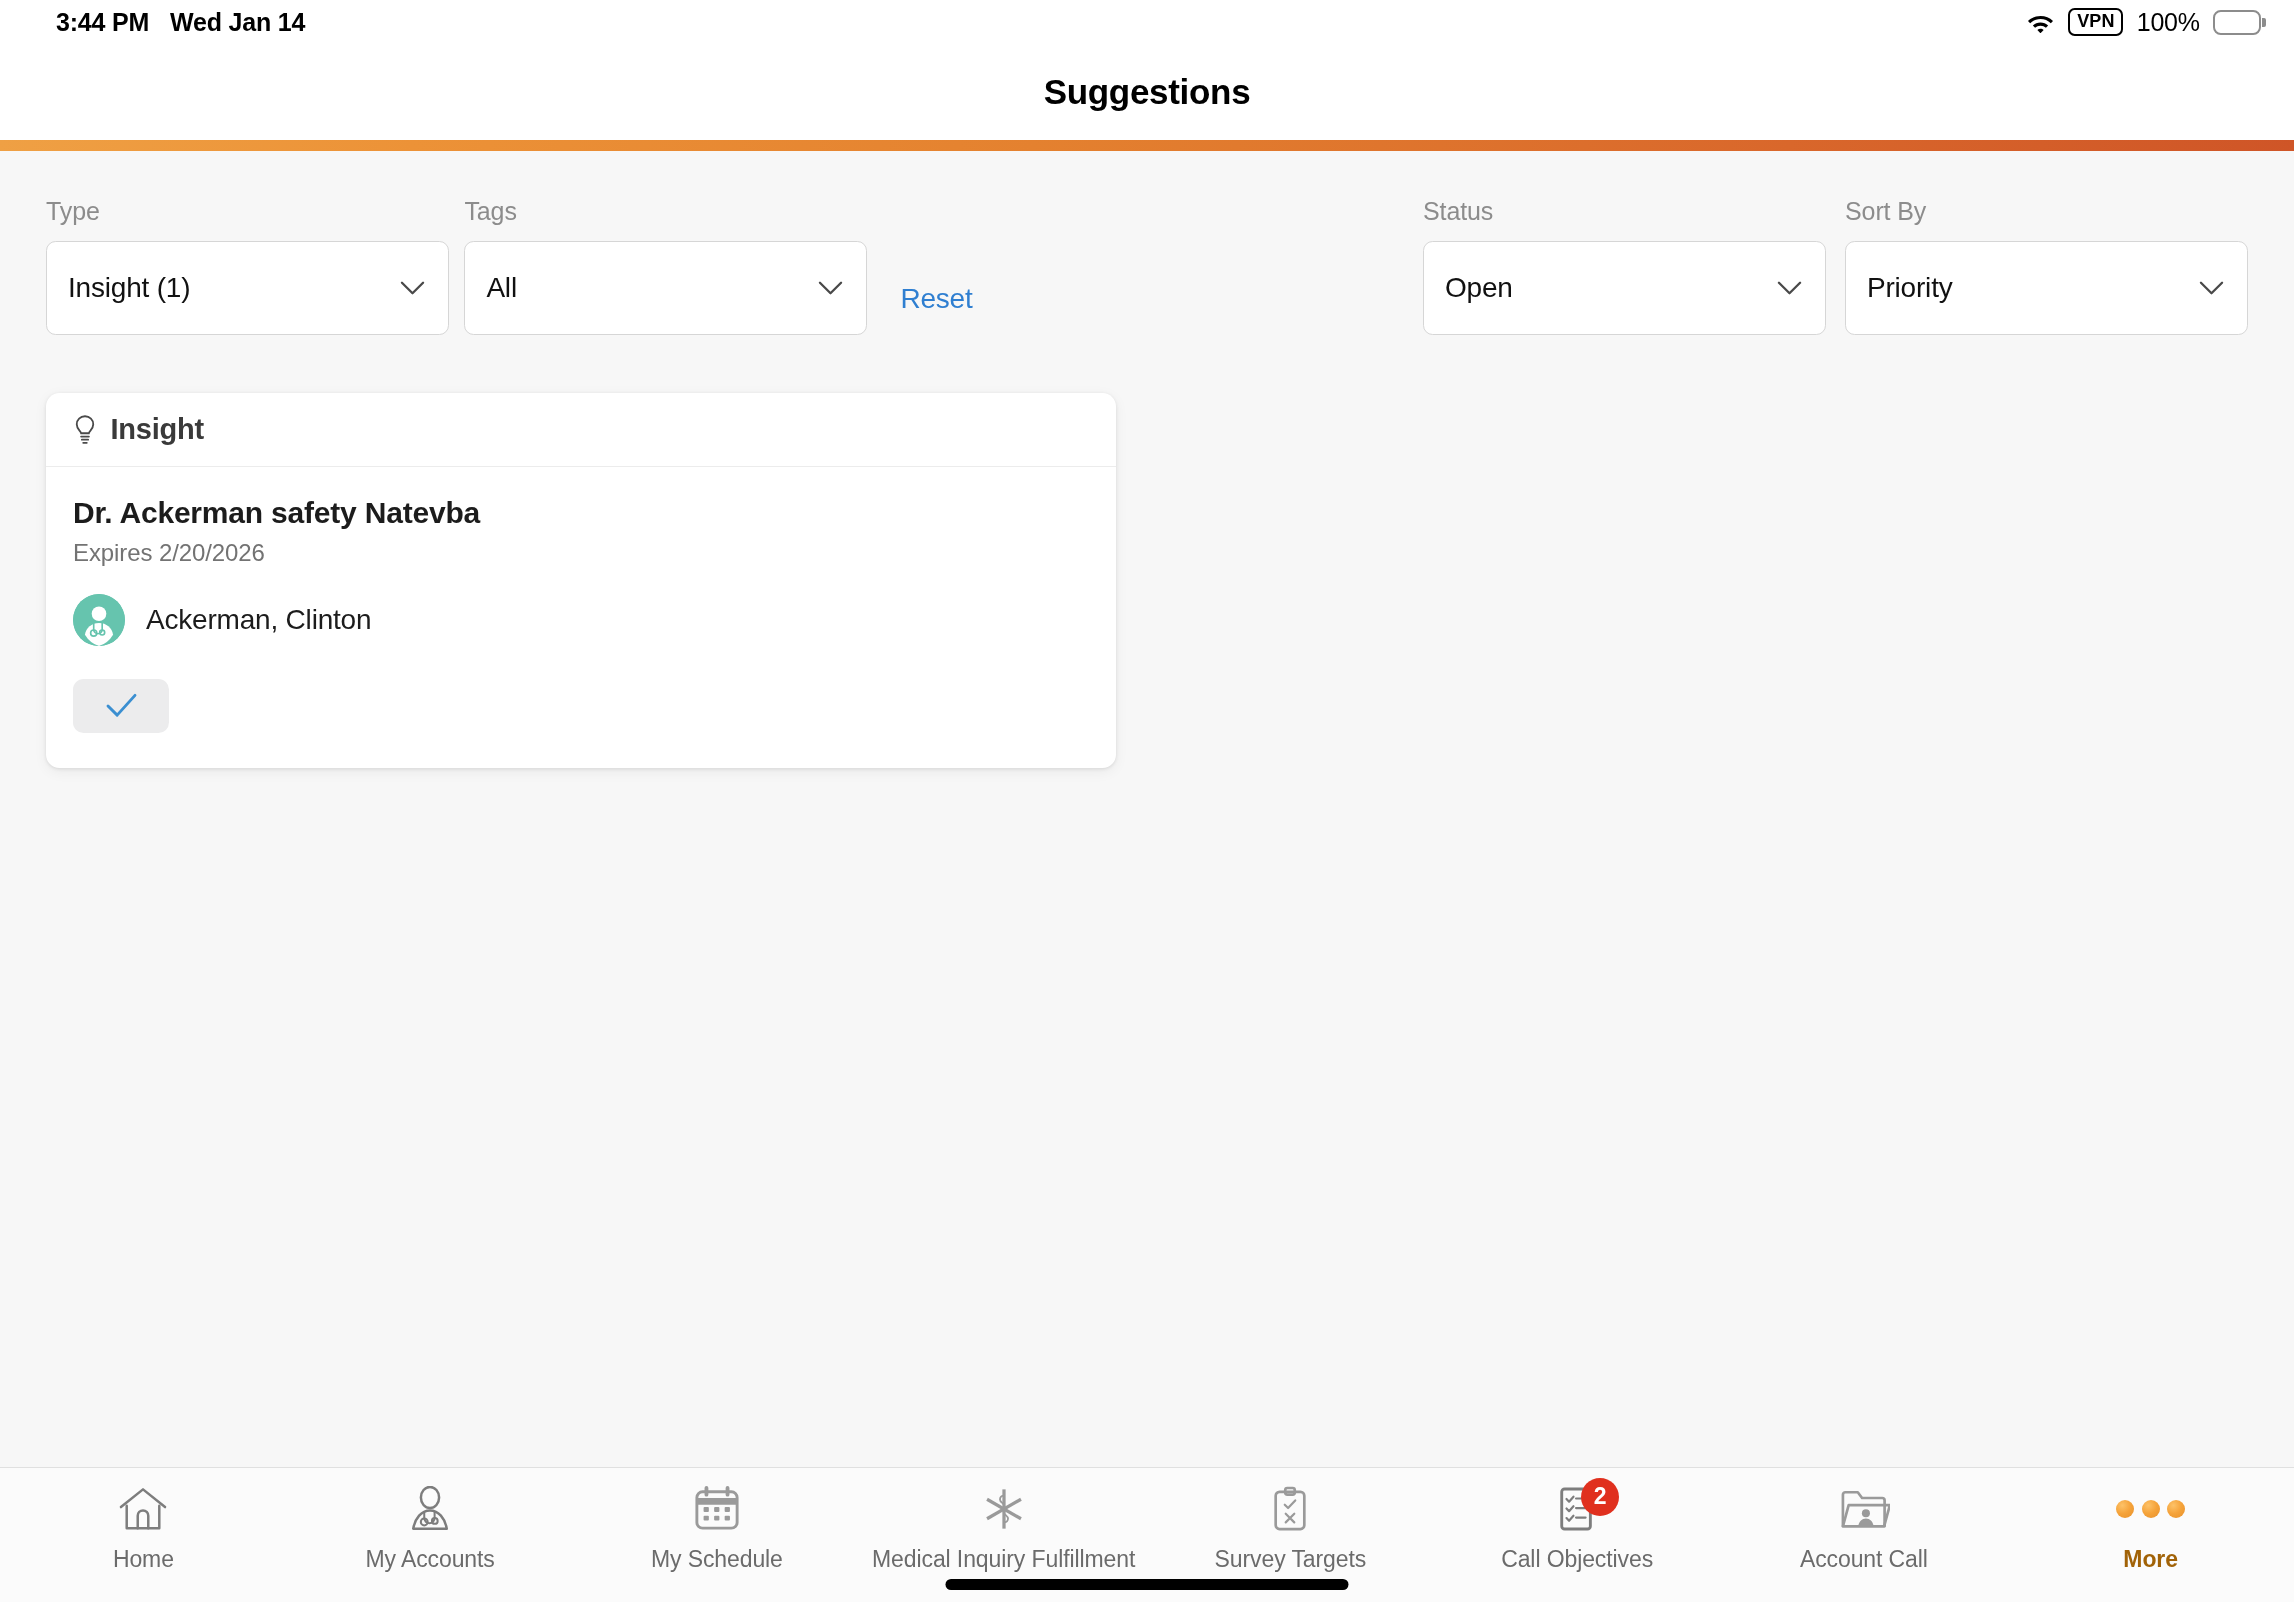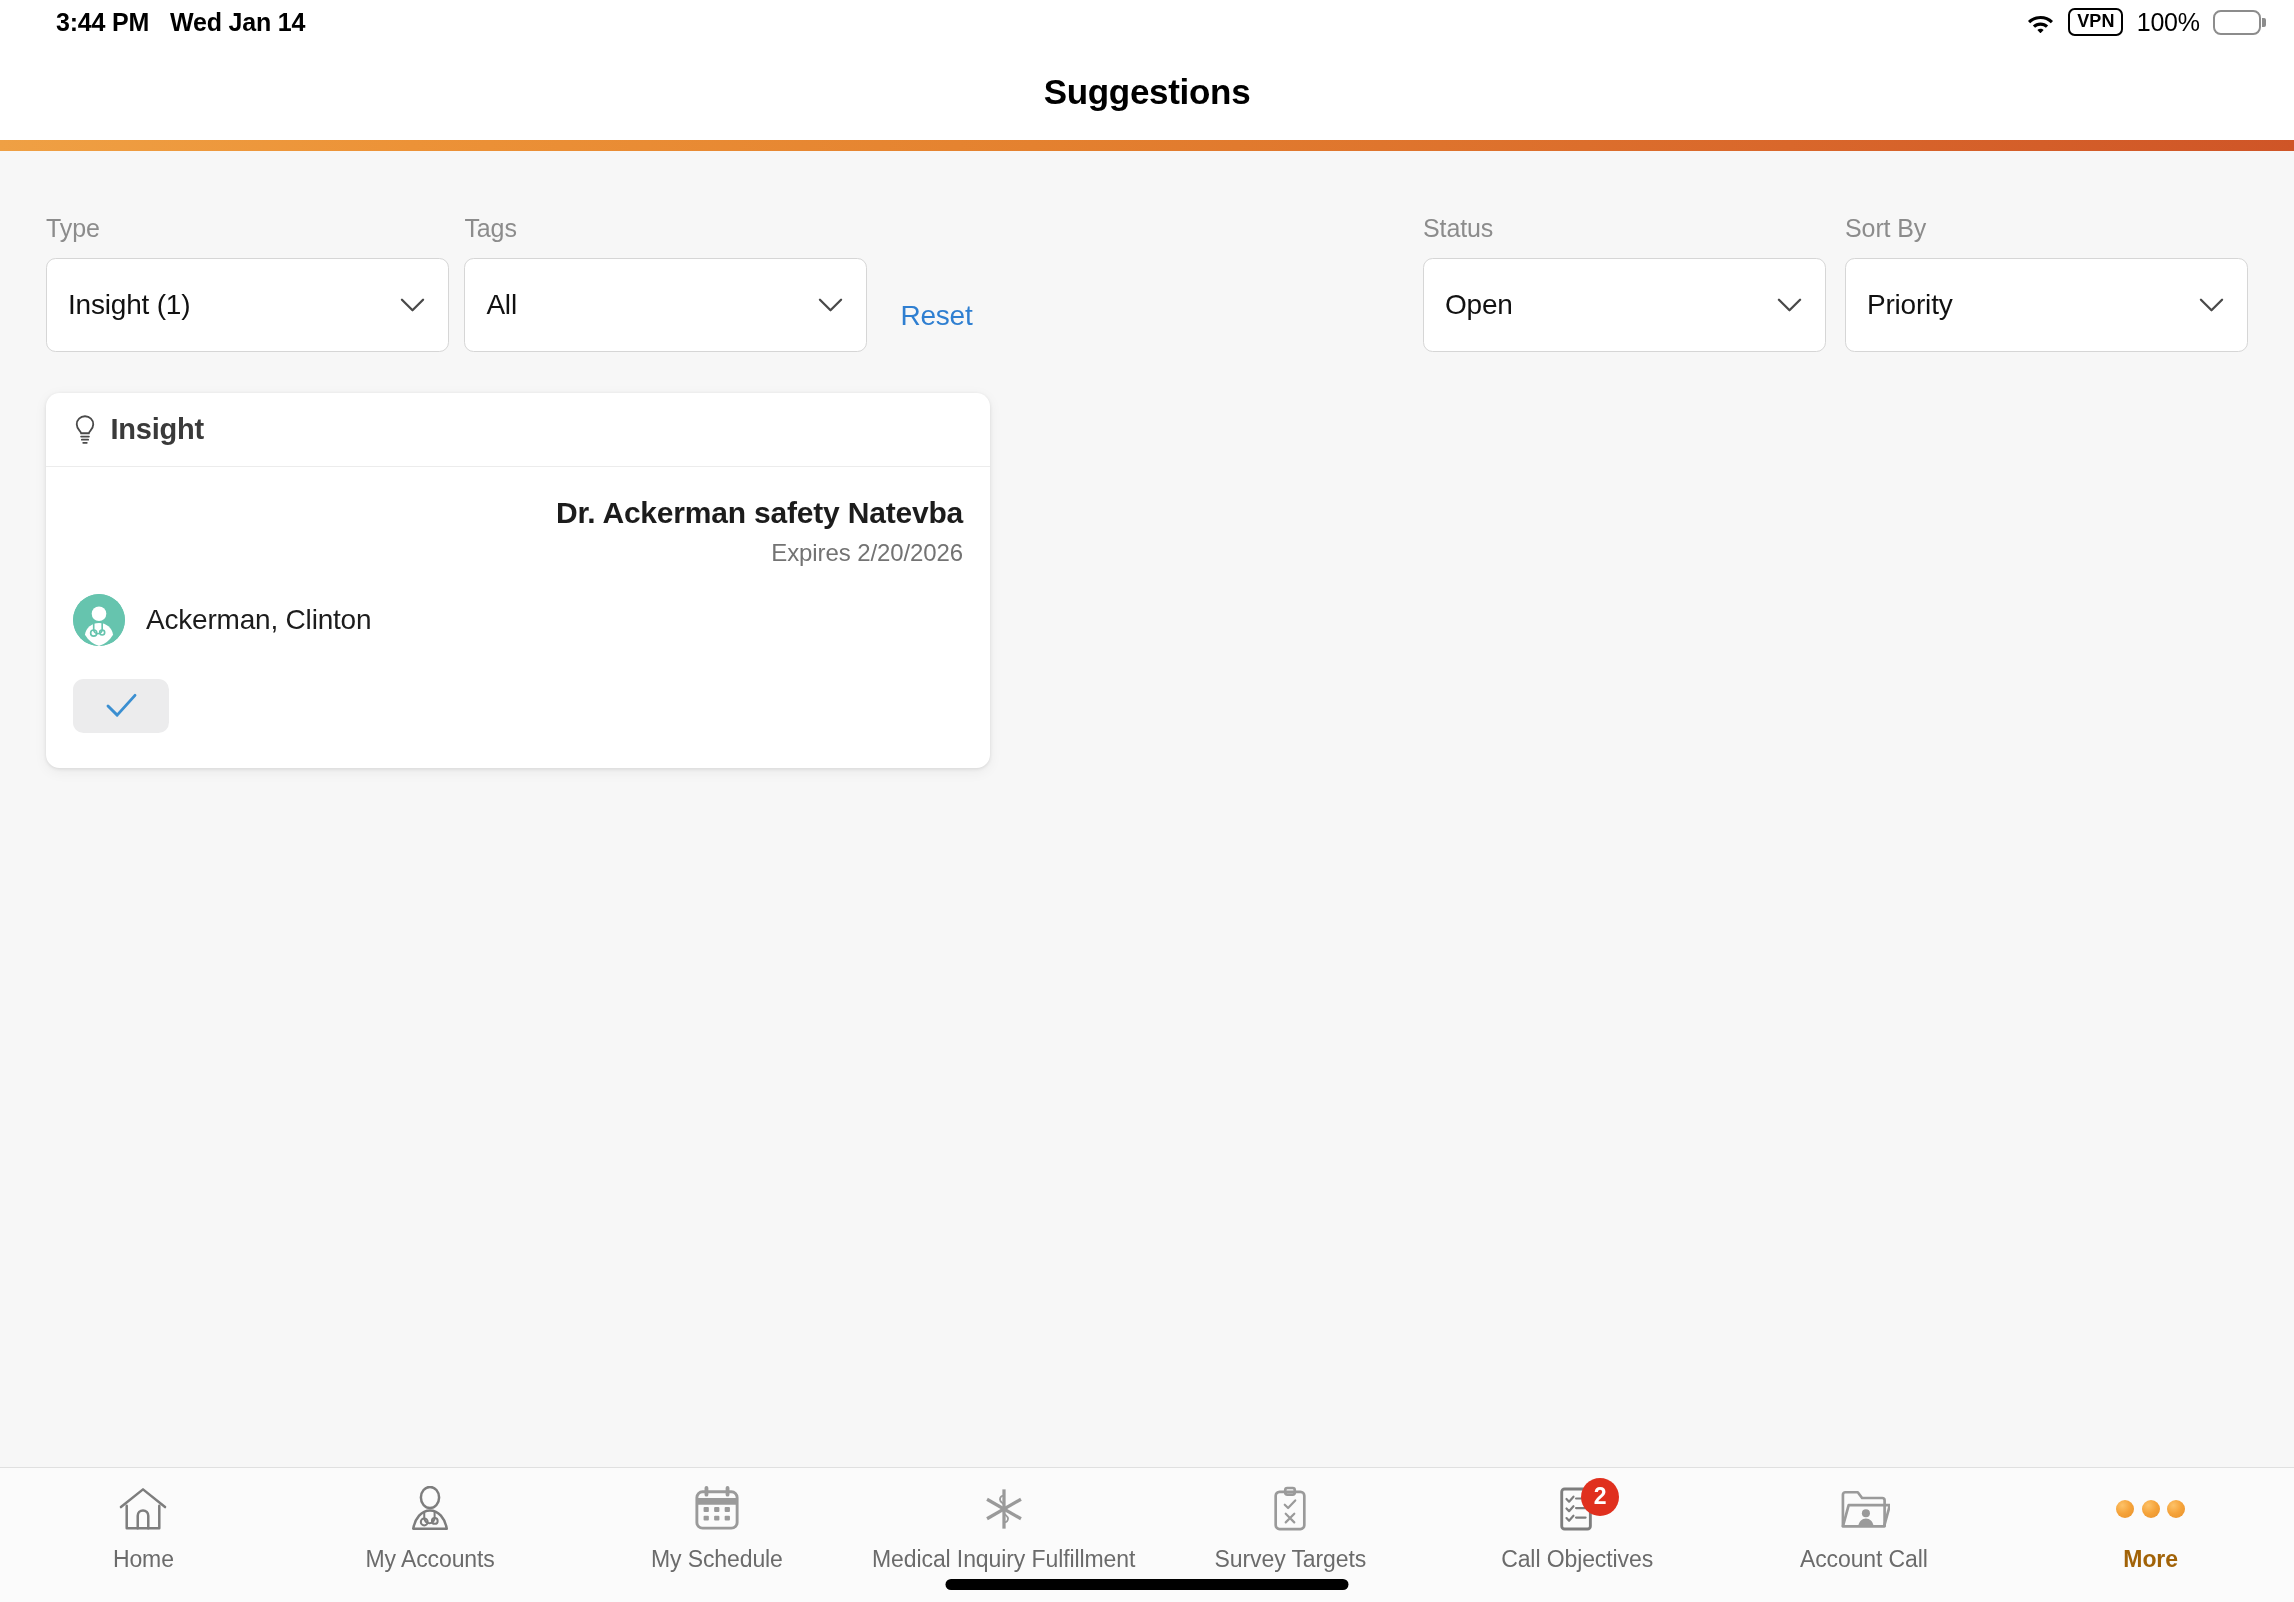--- a/index.html
+++ b/index.html
@@ -55,21 +55,21 @@
   }
 
   
   .content {
     position: absolute; top: 151px; left: 0; width: 2294px; height: 1316px;
     background: #f7f7f7;
   }
 
   
   .filters {
-    position: absolute; top: 63px; left: 0; width: 2294px;
+    position: absolute; top: 46px; left: 0; width: 2294px;
     display: flex; align-items: flex-end;
   }
   .filter-group-left { display: flex; align-items: flex-end; padding-left: 46px; }
   .filter-group-right { display: flex; align-items: flex-start; margin-left: auto; padding-right: 46px; }
   .filter { display: flex; flex-direction: column; }
   .filter-label {
     font-size: 25px; color: #8c8c8c; font-weight: 400;
     margin-bottom: 15.4px; letter-spacing: -0.1px;
   }
   .select {
@@ -87,26 +87,25 @@
   .gap-sort { margin-left: 19px; }
   .reset-btn {
     font-size: 28px; color: #2f7fd1; letter-spacing: -0.2px;
     margin-left: 33px; padding-bottom: 20px; cursor: pointer;
     background: none; border: none; font-family: inherit;
   }
 
   
   .card {
     position: absolute; top: 242px; left: 46px;
-    width: 944px;
+    width: 1070px;
     background: #ffffff;
     border-radius: 13.4px;
     box-shadow: 0 1px 3.8px rgba(0,0,0,0.10), 0 3.8px 13.4px rgba(0,0,0,0.055);
     overflow: hidden;
-    text-align: right;
   }
   .card-header {
     height: 74px; display: flex; align-items: center;
     padding: 0 27px; border-bottom: 1.4px solid #ececec;
     gap: 13.4px;
   }
   .bulb-icon { width: 24px; height: 32px; display: block; flex: none; }
   .card-header-title { font-size: 29px; font-weight: 700; color: #3a3a3a; letter-spacing: -0.2px; }
   .card-body { padding: 29px 27px 35px 27px; }
   .card-title { font-size: 30px; font-weight: 700; color: #1c1c1c; letter-spacing: -0.2px; }

